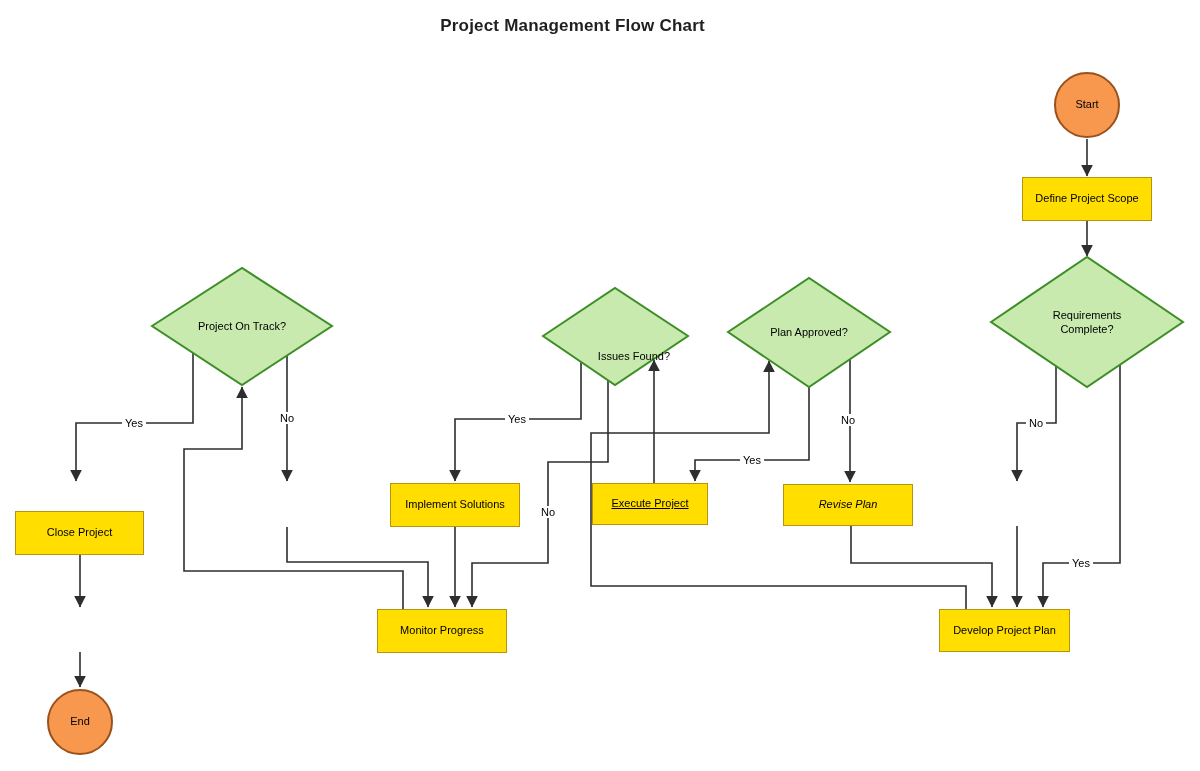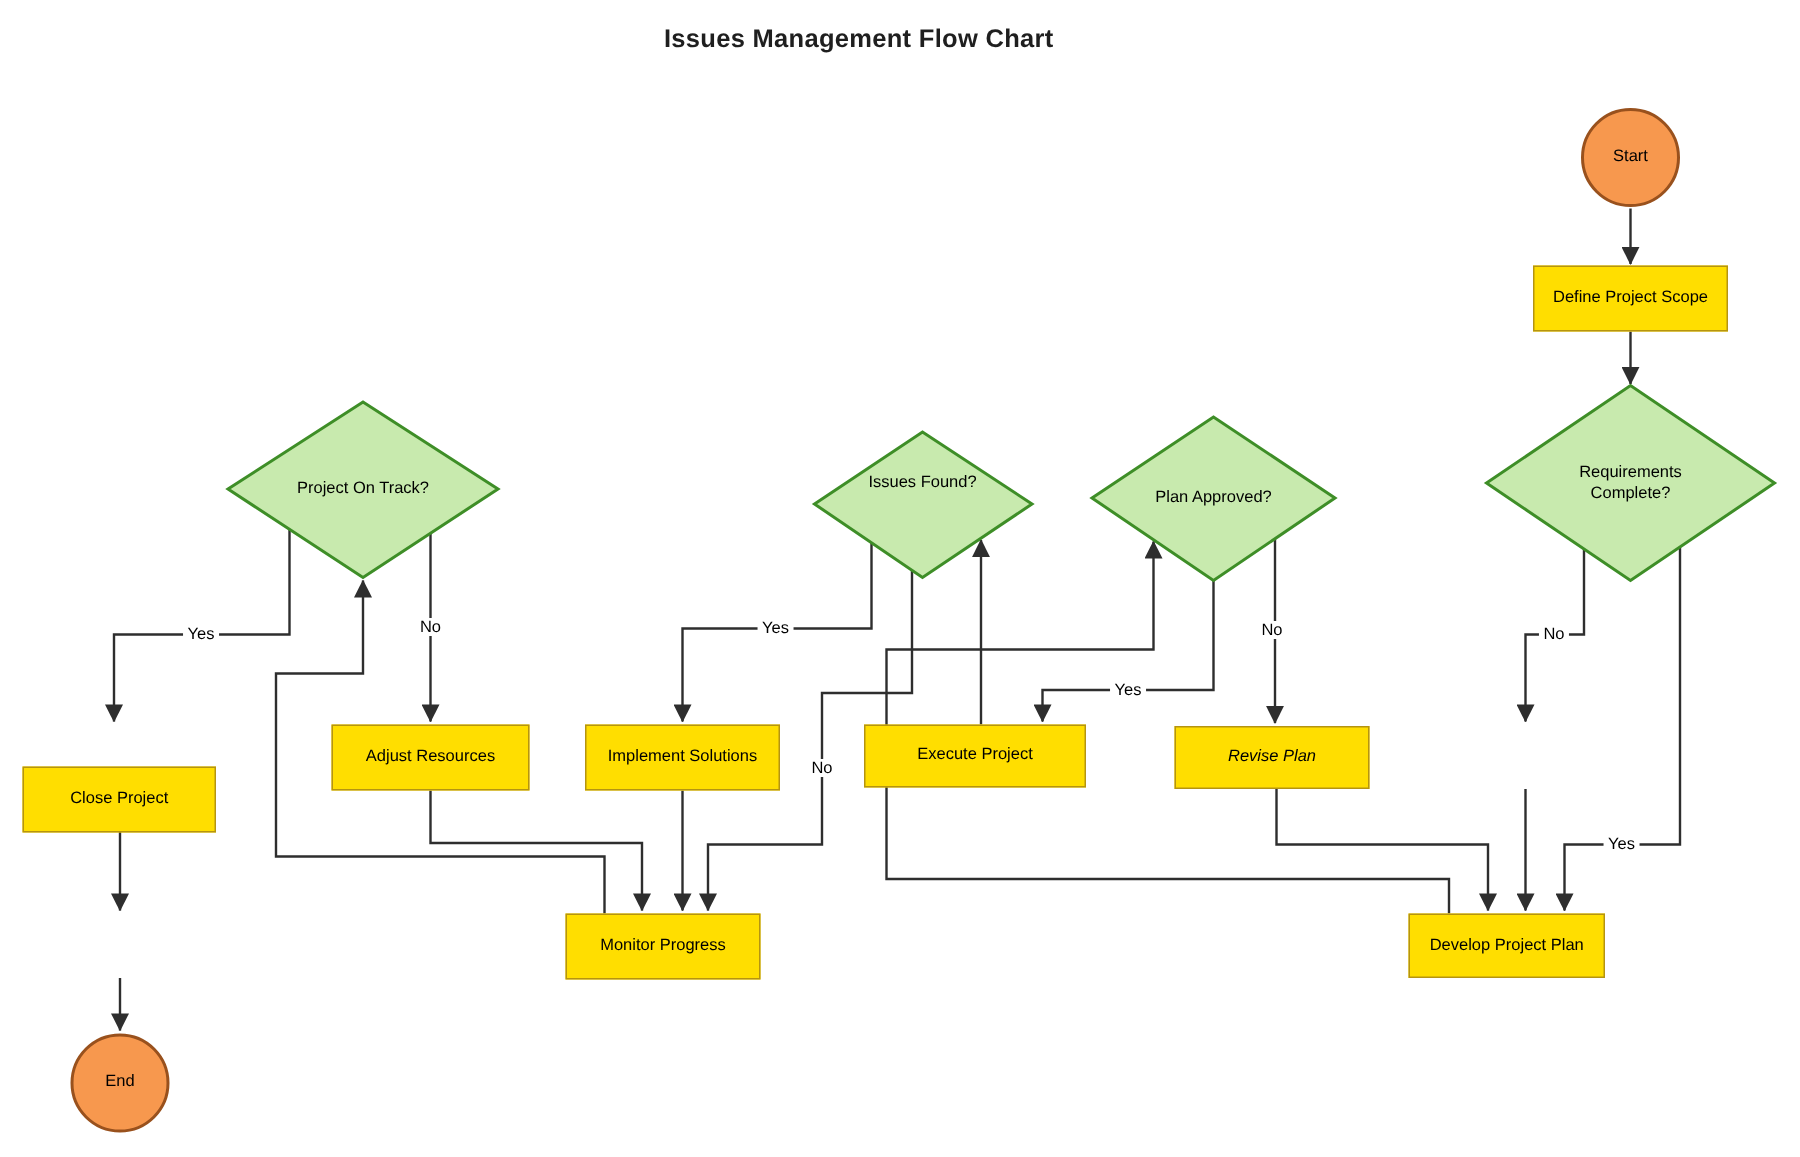--- a/index.html
+++ b/index.html
@@ -28,21 +28,21 @@
   .edge-label {
     position:absolute; transform:translate(-50%,-50%); font-size:11px; color:#000;
     background:#ffffff; padding:0 3px; white-space:nowrap;
   }
 </style>
 </head>
 <body>
 
 <div class="canvas">
 
-  <div class="chart-title">Issues Management Flow Chart</div>
+  <div class="chart-title">Project Management Flow Chart</div>
 
   <svg class="flow-layer" width="1200" height="771">
     <defs>
       <marker id="arrowhead" viewBox="0 0 10 10" refX="9.5" refY="5" markerWidth="7.5" markerHeight="7.5" orient="auto-start-reverse">
         <path d="M 0 0 L 10 5 L 0 10 z"></path>
       </marker>
     </defs>
 
     <polyline class="edge" points="1087,139 1087,176" marker-end="url(#arrowhead)"></polyline>
     <polyline class="edge" points="1087,221 1087,256" marker-end="url(#arrowhead)"></polyline>
@@ -79,39 +79,36 @@
 
   <div class="node process" style="left:1022px; top:177px; width:130px; height:44px;">
     <span>Define Project Scope</span>
   </div>
   <div class="node process" style="left:939px; top:609px; width:131px; height:43px;">
     <span>Develop Project Plan</span>
   </div>
   <div class="node process" style="left:783px; top:484px; width:130px; height:42px;font-style:italic;">
     <span>Revise Plan</span>
   </div>
-  <div class="node process" style="left:576px; top:483px; width:148px; height:42px;">
+  <div class="node process" style="left:592px; top:483px; width:116px; height:42px;text-decoration:underline;">
     <span>Execute Project</span>
   </div>
   <div class="node process" style="left:390px; top:483px; width:130px; height:44px;">
     <span>Implement Solutions</span>
   </div>
   <div class="node process" style="left:377px; top:609px; width:130px; height:44px;">
     <span>Monitor Progress</span>
   </div>
-  <div class="node process" style="left:221px; top:483px; width:132px; height:44px;">
-    <span>Adjust Resources</span>
-  </div>
   <div class="node process" style="left:15px; top:483px; width:129px; height:44px;margin-top:28px;">
     <span>Close Project</span>
   </div>
 
   <div class="decision-label" style="left:1087px; top:322px; width:100px;">Requirements Complete?</div>
   <div class="decision-label" style="left:809px; top:332px; width:120px;">Plan Approved?</div>
-  <div class="decision-label" style="left:615px; top:322px; width:110px;">Issues Found?</div>
+  <div class="decision-label" style="left:615px; top:356px; width:110px;text-align:right;">Issues Found?</div>
   <div class="decision-label" style="left:242px; top:326px; width:125px;">Project On Track?</div>
 
   <span class="edge-label" style="left:1036px; top:423px;">No</span>
   <span class="edge-label" style="left:1081px; top:563px;">Yes</span>
   <span class="edge-label" style="left:752px; top:460px;">Yes</span>
   <span class="edge-label" style="left:848px; top:420px;">No</span>
   <span class="edge-label" style="left:517px; top:419px;">Yes</span>
   <span class="edge-label" style="left:548px; top:512px;">No</span>
   <span class="edge-label" style="left:134px; top:423px;">Yes</span>
   <span class="edge-label" style="left:287px; top:418px;">No</span>

